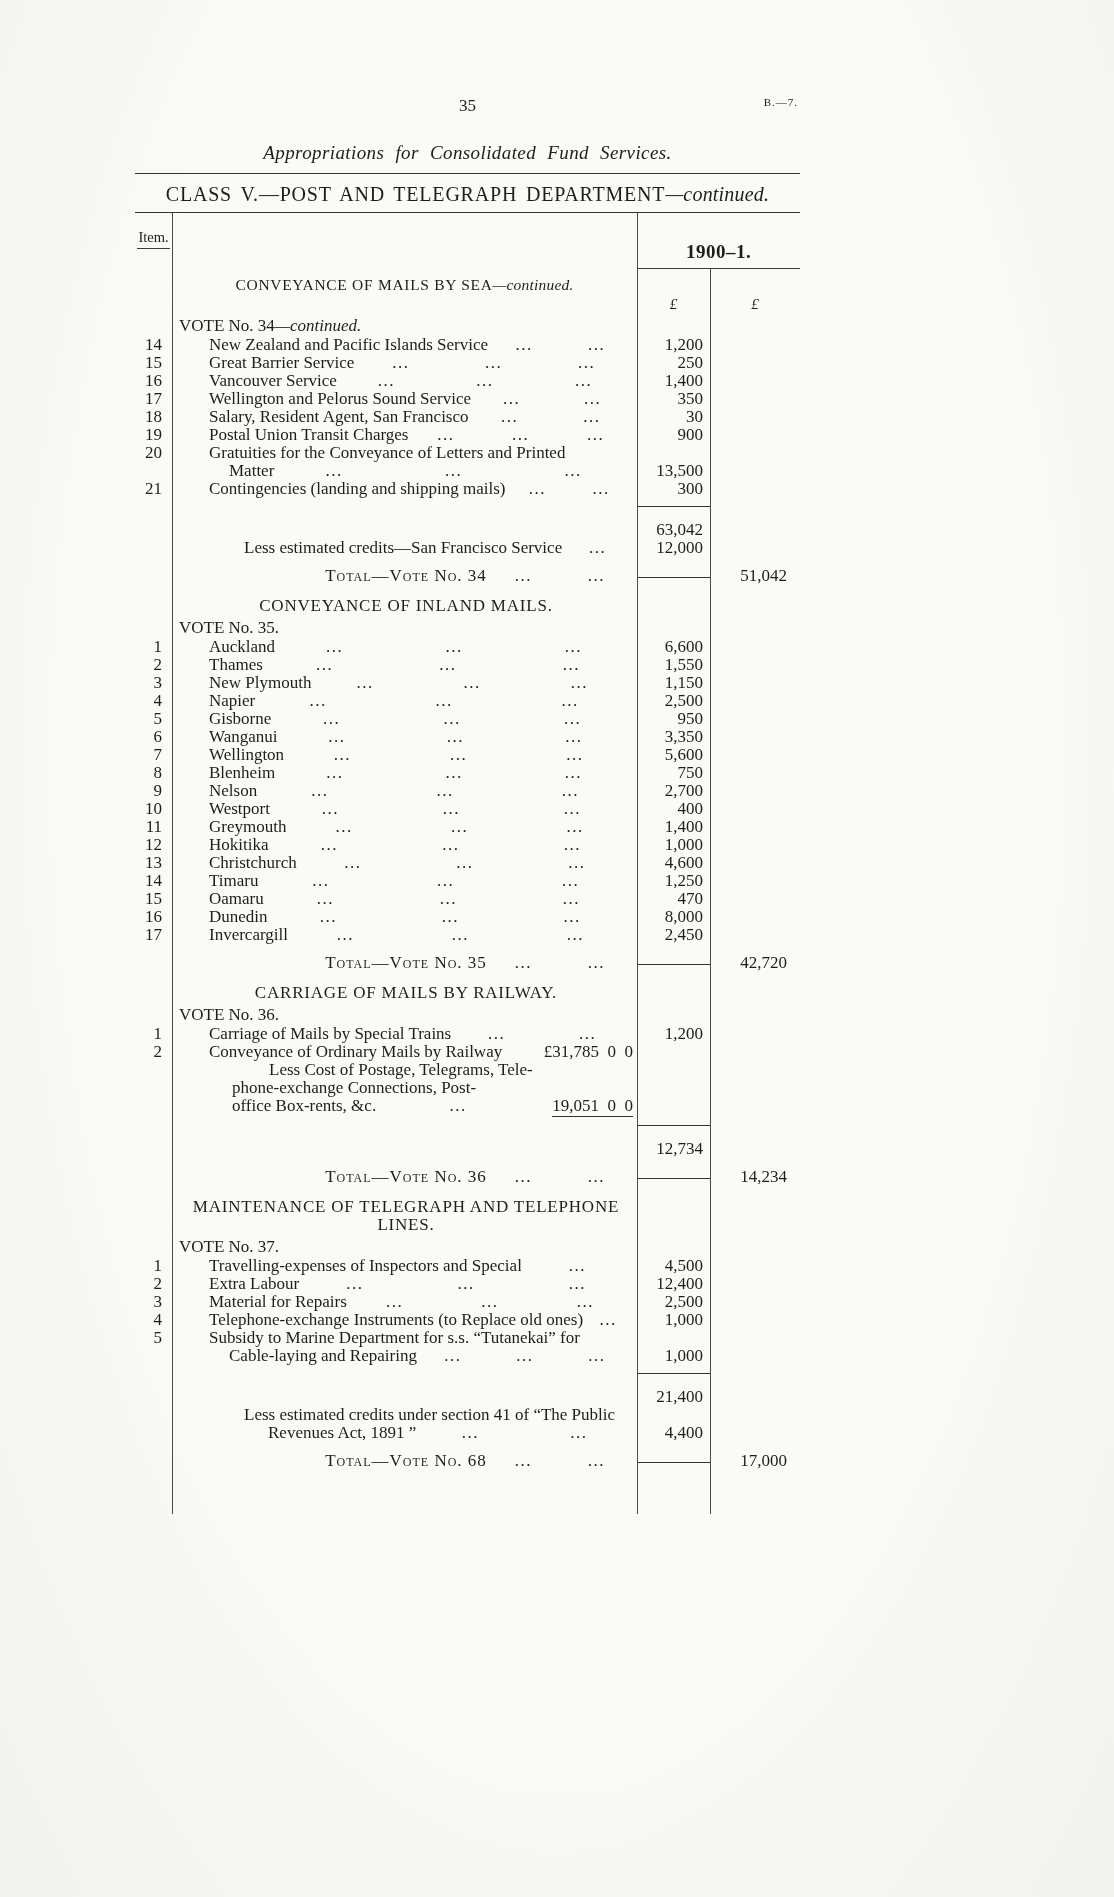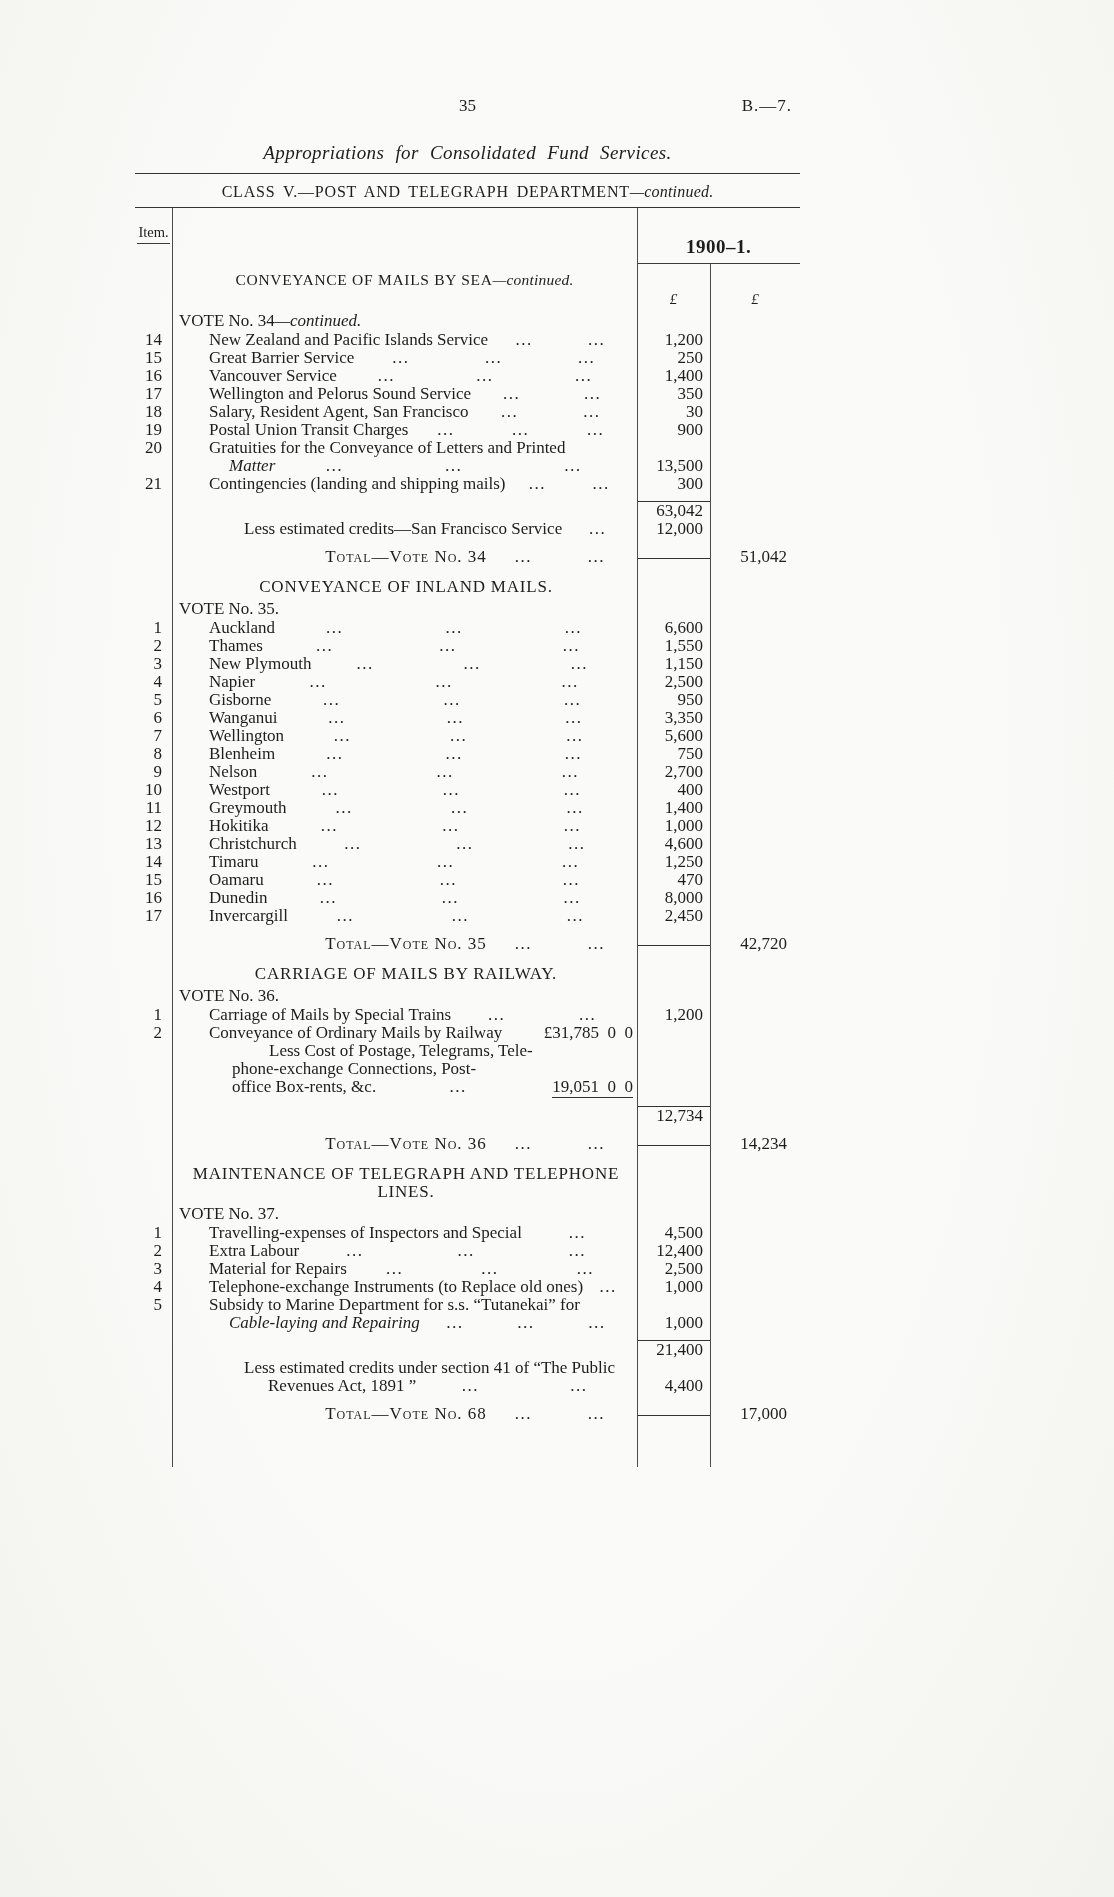--- a/index.html
+++ b/index.html
@@ -6,25 +6,25 @@
   body{background:#e8e8e5;}
   .paper{
     width:1114px;height:1897px;position:relative;overflow:hidden;
     background:radial-gradient(ellipse at 50% 40%, #fafaf8 55%, #f2f2ee 100%);
     font-family:"Liberation Serif","DejaVu Serif",serif;
     color:#1d1d1d;
   }
   .content{position:absolute;left:135px;top:96px;width:665px;}
   .pageline{position:relative;height:22px;}
   .pagenum{position:absolute;left:0;right:0;text-align:center;font-size:17px;}
-  .docref{position:absolute;right:8px;top:0;font-size:17px;letter-spacing:1px;margin-left:40px;}
+  .docref{position:absolute;right:2px;top:0;font-size:11px;letter-spacing:1px;margin-left:40px;}
   .title{text-align:center;font-style:italic;font-size:19px;margin-top:24px;letter-spacing:.4px;word-spacing:6px;}
   .rule{border-bottom:1.5px solid #343434;}
   .title-rule{margin-top:9px;}
-  .class-header{text-align:center;font-size:16px;margin-top:9px;letter-spacing:.8px;word-spacing:3px;}
+  .class-header{text-align:center;font-size:20px;margin-top:9px;letter-spacing:.8px;word-spacing:3px;}
   .class-header .tail{font-style:italic;letter-spacing:.2px;word-spacing:0;}
   .class-rule{margin-top:6px;border-bottom-width:1.3px;}
   .tbl{position:relative;padding-bottom:32px;}
   .vrule{position:absolute;width:1.2px;background:#4a4a4a;top:0;bottom:0;}
   .v1{left:37px}.v2{left:502px}.v3{left:575px;top:56px}
   .th-row1{display:grid;grid-template-columns:37px 465px 163px;height:56px;}
   .th-item{display:flex;align-items:flex-end;justify-content:center;padding-bottom:20px;font-size:14.5px;}
   .th-item span{border-bottom:1px solid #3a3a3a;padding:0 1px 2px;}
   .th-year{display:flex;align-items:flex-end;justify-content:center;border-bottom:1.2px solid #3a3a3a;font-size:19px;font-weight:bold;letter-spacing:.5px;padding-bottom:5px;}
   .th-row2{display:grid;grid-template-columns:37px 465px 73px 90px;height:46px;}
@@ -37,27 +37,27 @@
   .txt{white-space:pre-wrap;}
   .tail{font-style:italic;}
   .dotfill{flex:1;display:flex;justify-content:space-around;}
   .dg{letter-spacing:1.5px;}
   .inner{white-space:pre;margin-left:12px;}
   .inner.iu{border-bottom:1.1px solid #333;padding-bottom:1px;}
   .a1{text-align:right;padding-right:7px;}
   .a2{text-align:right;padding-right:13px;}
   .vote{margin:2px 0 1px;}
   .item .desc{padding-left:37px;}
-  .cont .desc{padding-left:57px;font-style:italic;}
+  .cont .desc{padding-left:57px;}
   .less .desc{padding-left:72px;}
   .lesscont .desc{padding-left:96px;}
   .costa .desc{padding-left:97px;}
   .costb .desc{padding-left:60px;}
   .sub{margin-top:8px;}
-  .sub .a1{border-top:1.1px solid #333;padding-top:0;}
+  .sub .a1{border-top:1.1px solid #333;padding-top:14px;}
   .total{margin:10px 0 12px;}
   .total .sp{flex:1;}
   .total .txt{font-variant:small-caps;letter-spacing:1px;}
   .total .a1{position:relative;}
   .total .a1::after{content:"";position:absolute;left:1px;right:0;top:58%;border-top:1.2px solid #333;}
   .section{margin:12px 0 4px;}
   .section .desc{justify-content:center;letter-spacing:.8px;}
   .section .txt{max-width:430px;text-align:center;}
 </style>
 </head>

